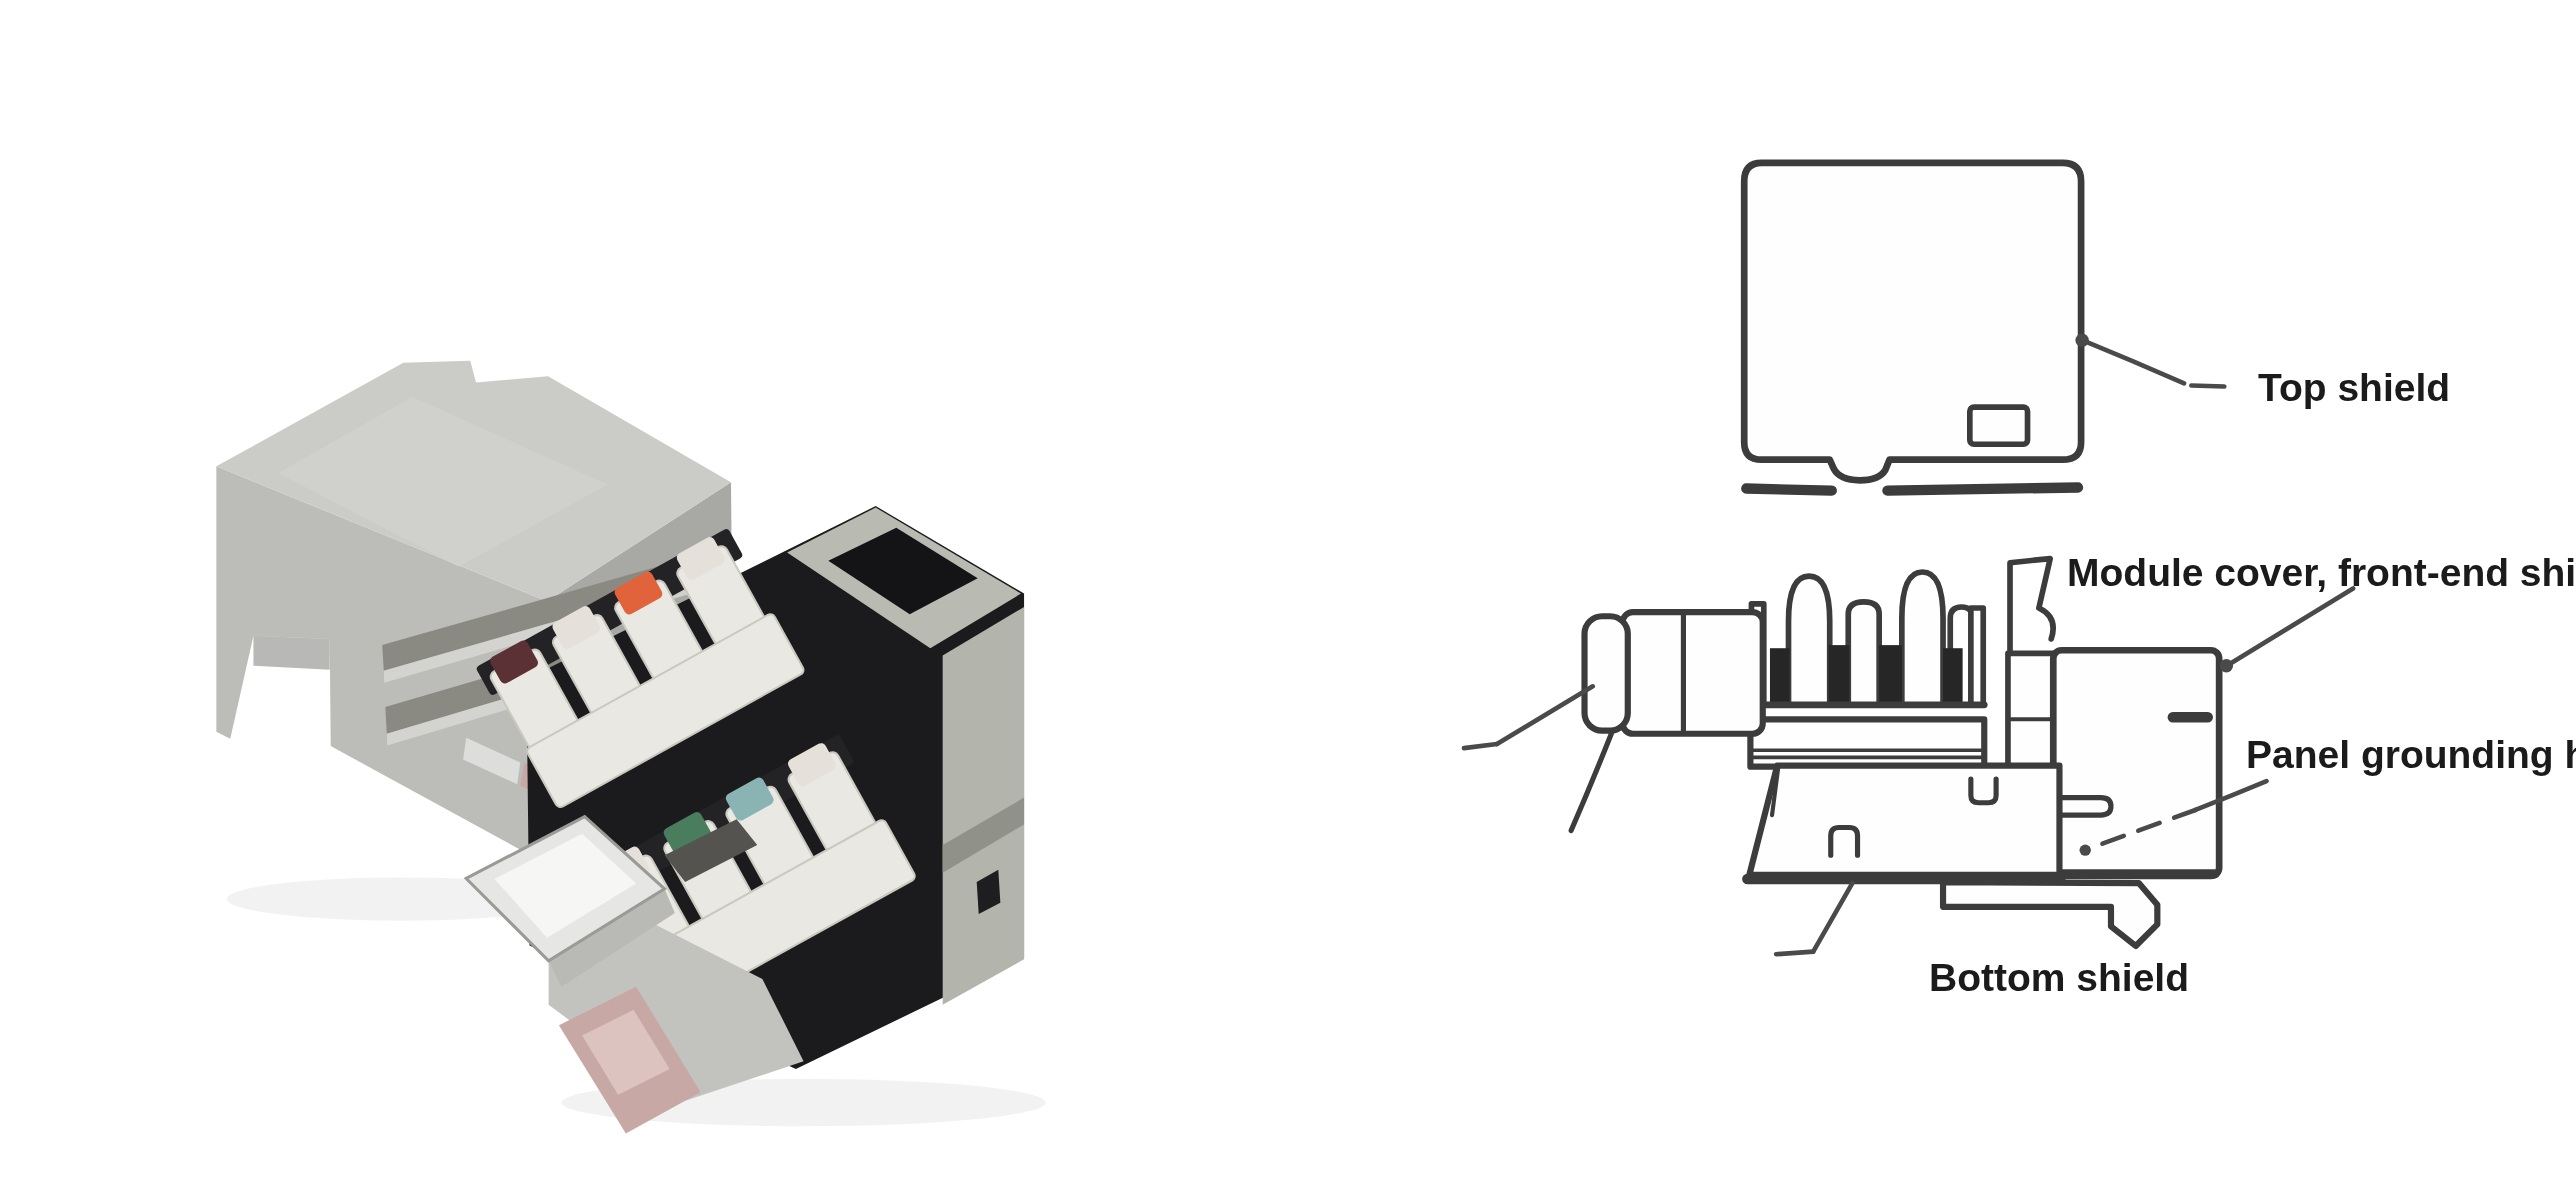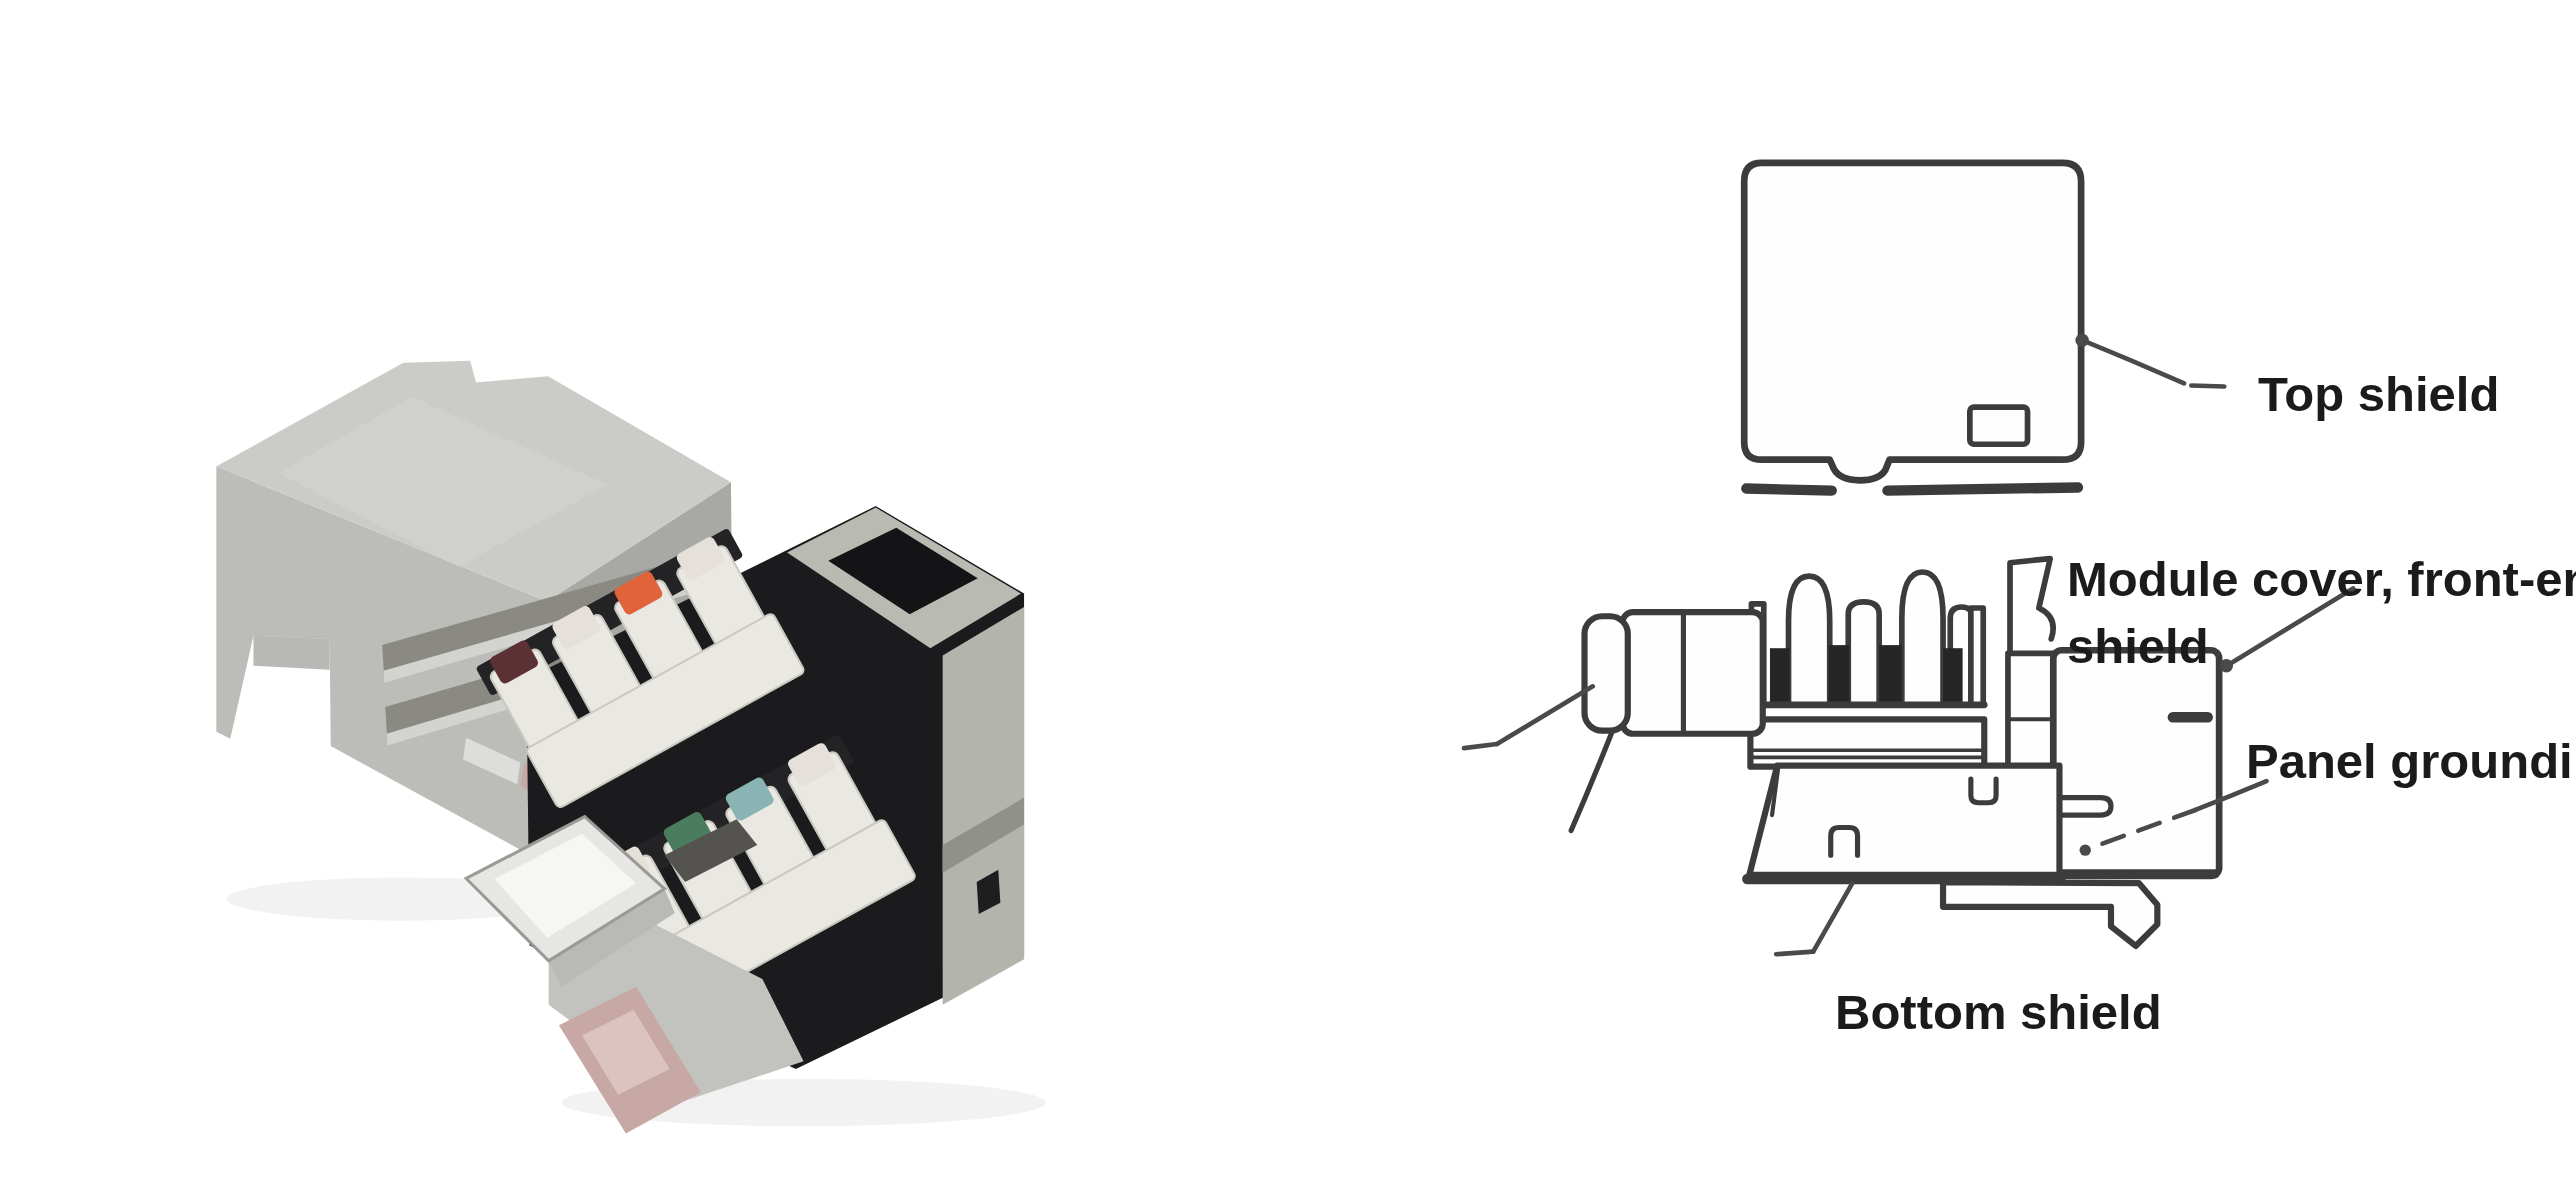--- a/index.html
+++ b/index.html
@@ -8,21 +8,21 @@
     width:2759px;height:1197px;
     background:#ffffff;
     overflow:hidden;
     font-family:"Liberation Sans", sans-serif;
   }
   .artwork{position:absolute;left:0;top:0;width:2759px;height:1197px;}
   .label{
     position:absolute;
     font-family:"Liberation Sans", sans-serif;
     font-weight:700;
-    font-size:49px;
+    font-size:39px;
     line-height:1.37;
     color:#1b1b1b;
     white-space:pre-line;
     letter-spacing:0px;
   }
 </style>
 </head>
 <body>
 
 <div class="canvas">
@@ -177,15 +177,15 @@
     </g>
   </svg>
 
   <div class="label" style="left:2258px;top:361px;">Top shield</div>
 
   <div class="label" style="left:2067px;top:546px;">Module cover, front-end shield</div>
 
 
   <div class="label" style="left:2246px;top:728px;">Panel grounding hole</div>
 
-  <div class="label" style="left:1835px;top:951px;margin-top:28px;">Bottom shield</div>
+  <div class="label" style="left:1929px;top:951px;">Bottom shield</div>
 </div>
 
 
 </body></html>

